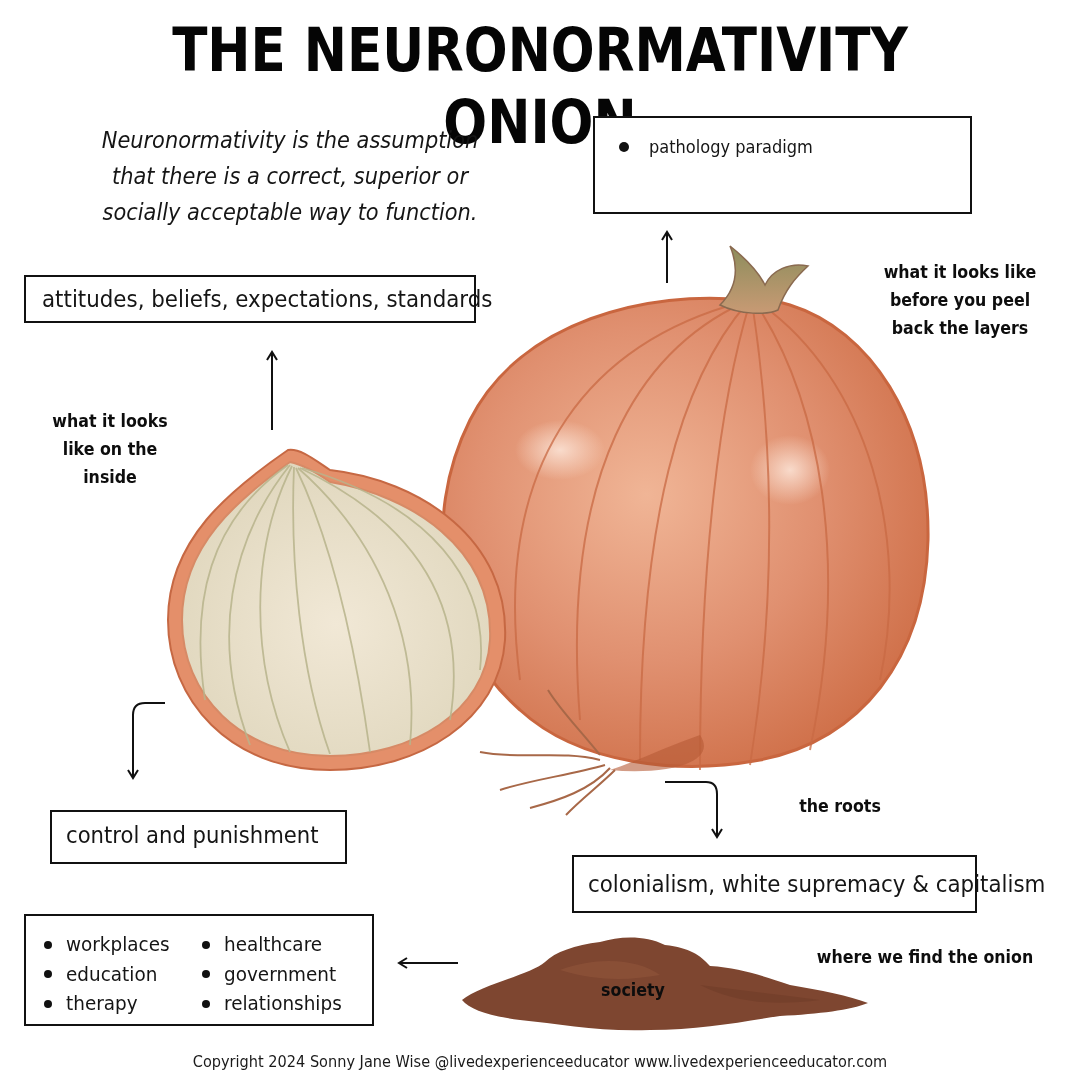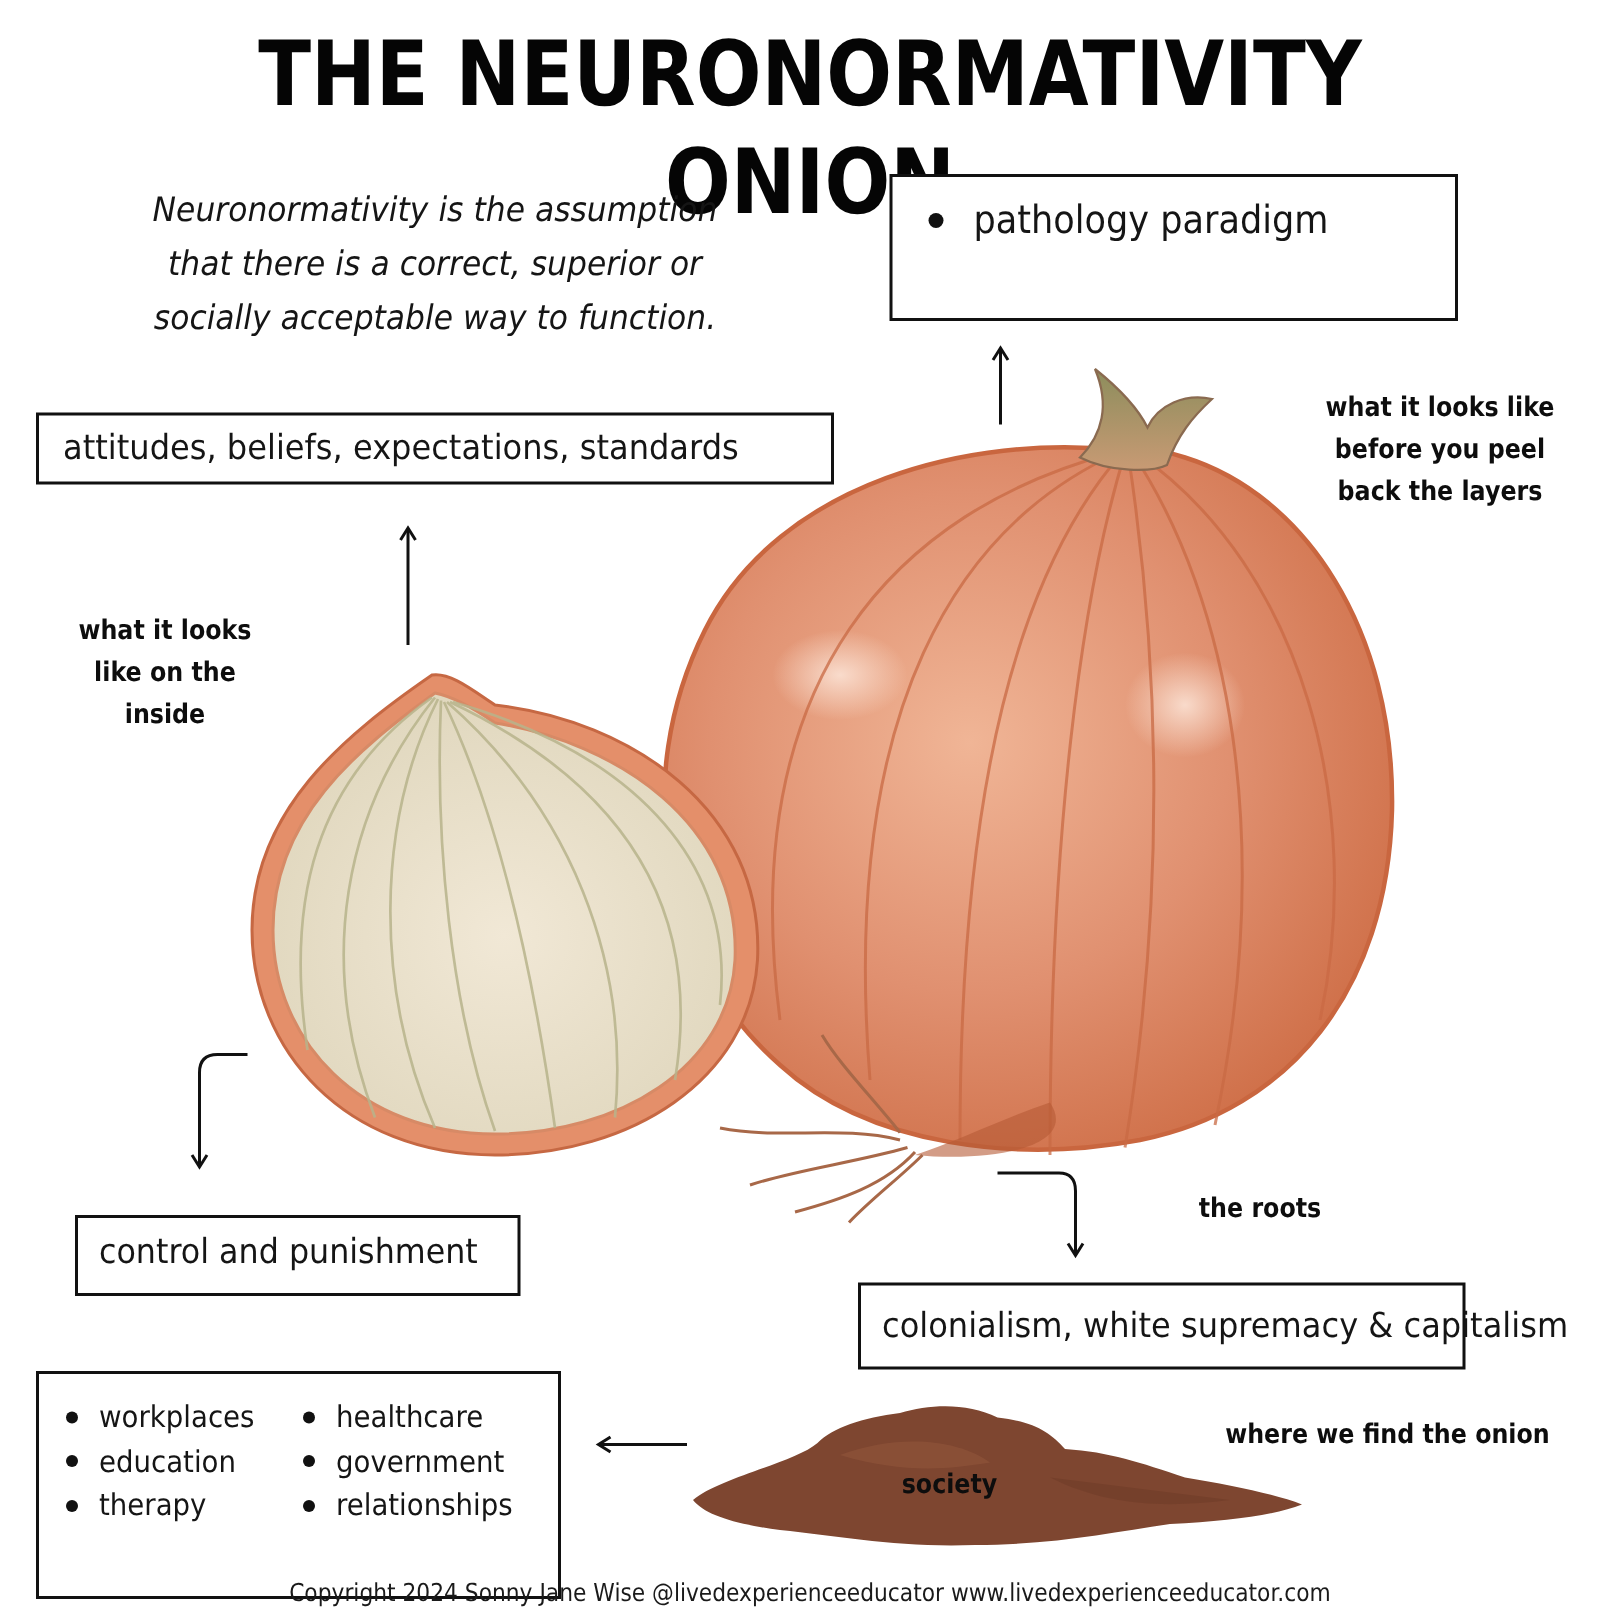--- a/index.html
+++ b/index.html
@@ -21,37 +21,37 @@
     font-size: 22.5px; line-height: 36px; color: #151515;
     transform: scaleX(0.93); transform-origin: center;
   }
 
   .box {
     border: 2px solid #111; background: #fff;
     font-family: "DejaVu Sans", sans-serif; color: #151515;
   }
   .box-text { white-space: nowrap; display: block; transform-origin: left center; }
 
-  .box-attitudes { left: 24px; top: 275px; width: 532px; height: 48px; padding: 9px 0 0 16px; font-size: 23px; }
+  .box-attitudes { left: 24px; top: 275px; width: 452px; height: 48px; padding: 9px 0 0 16px; font-size: 23px; }
   .box-attitudes .box-text { transform: scaleX(0.93); }
 
-  .box-pathology { left: 593px; top: 116px; width: 379px; height: 98px; padding: 10px 0 0 24px; font-size: 26px; line-height: 38px; }
+  .box-pathology { left: 593px; top: 116px; width: 379px; height: 98px; padding: 10px 0 0 24px; font-size: 18px; line-height: 38px; }
   .box-pathology ul, .box-settings ul { list-style: none; }
   .box-pathology li, .box-settings li { display: flex; align-items: center; white-space: nowrap; }
   .bullet { display: inline-block; width: 10px; height: 10px; background: #111; border-radius: 50%; flex: none; }
   .box-pathology .bullet { margin-right: 20px; }
   .box-pathology .li-text { transform: scaleX(0.9); transform-origin: left center; display: inline-block; }
 
   .box-control { left: 50px; top: 810px; width: 297px; height: 54px; padding: 10px 0 0 14px; font-size: 23px; }
   .box-control .box-text { transform: scaleX(0.92); }
 
   .box-roots { left: 540px; top: 855px; width: 405px; height: 58px; padding: 14px 0 0 14px; font-size: 23px; margin-left: 32px; }
   .box-roots .box-text { transform: scaleX(0.93); }
 
-  .box-settings { left: 24px; top: 914px; width: 350px; height: 152px; padding: 14px 0 0 18px; font-size: 20px; line-height: 29.5px; display: flex; }
+  .box-settings { left: 24px; top: 914px; width: 350px; height: 112px; padding: 14px 0 0 18px; font-size: 20px; line-height: 29.5px; display: flex; }
   .box-settings .col { width: 158px; }
   .box-settings .col + .col { margin-top: 0; }
   .box-settings .bullet { width: 8px; height: 8px; margin-right: 14px; }
   .box-settings .li-text { transform: scaleX(0.92); transform-origin: left center; display: inline-block; }
 
   .label-bold {
     font-family: "DejaVu Sans", sans-serif; font-weight: bold; font-size: 18px;
     line-height: 28px; text-align: center; color: #0d0d0d;
     transform: scaleX(0.88);
   }

